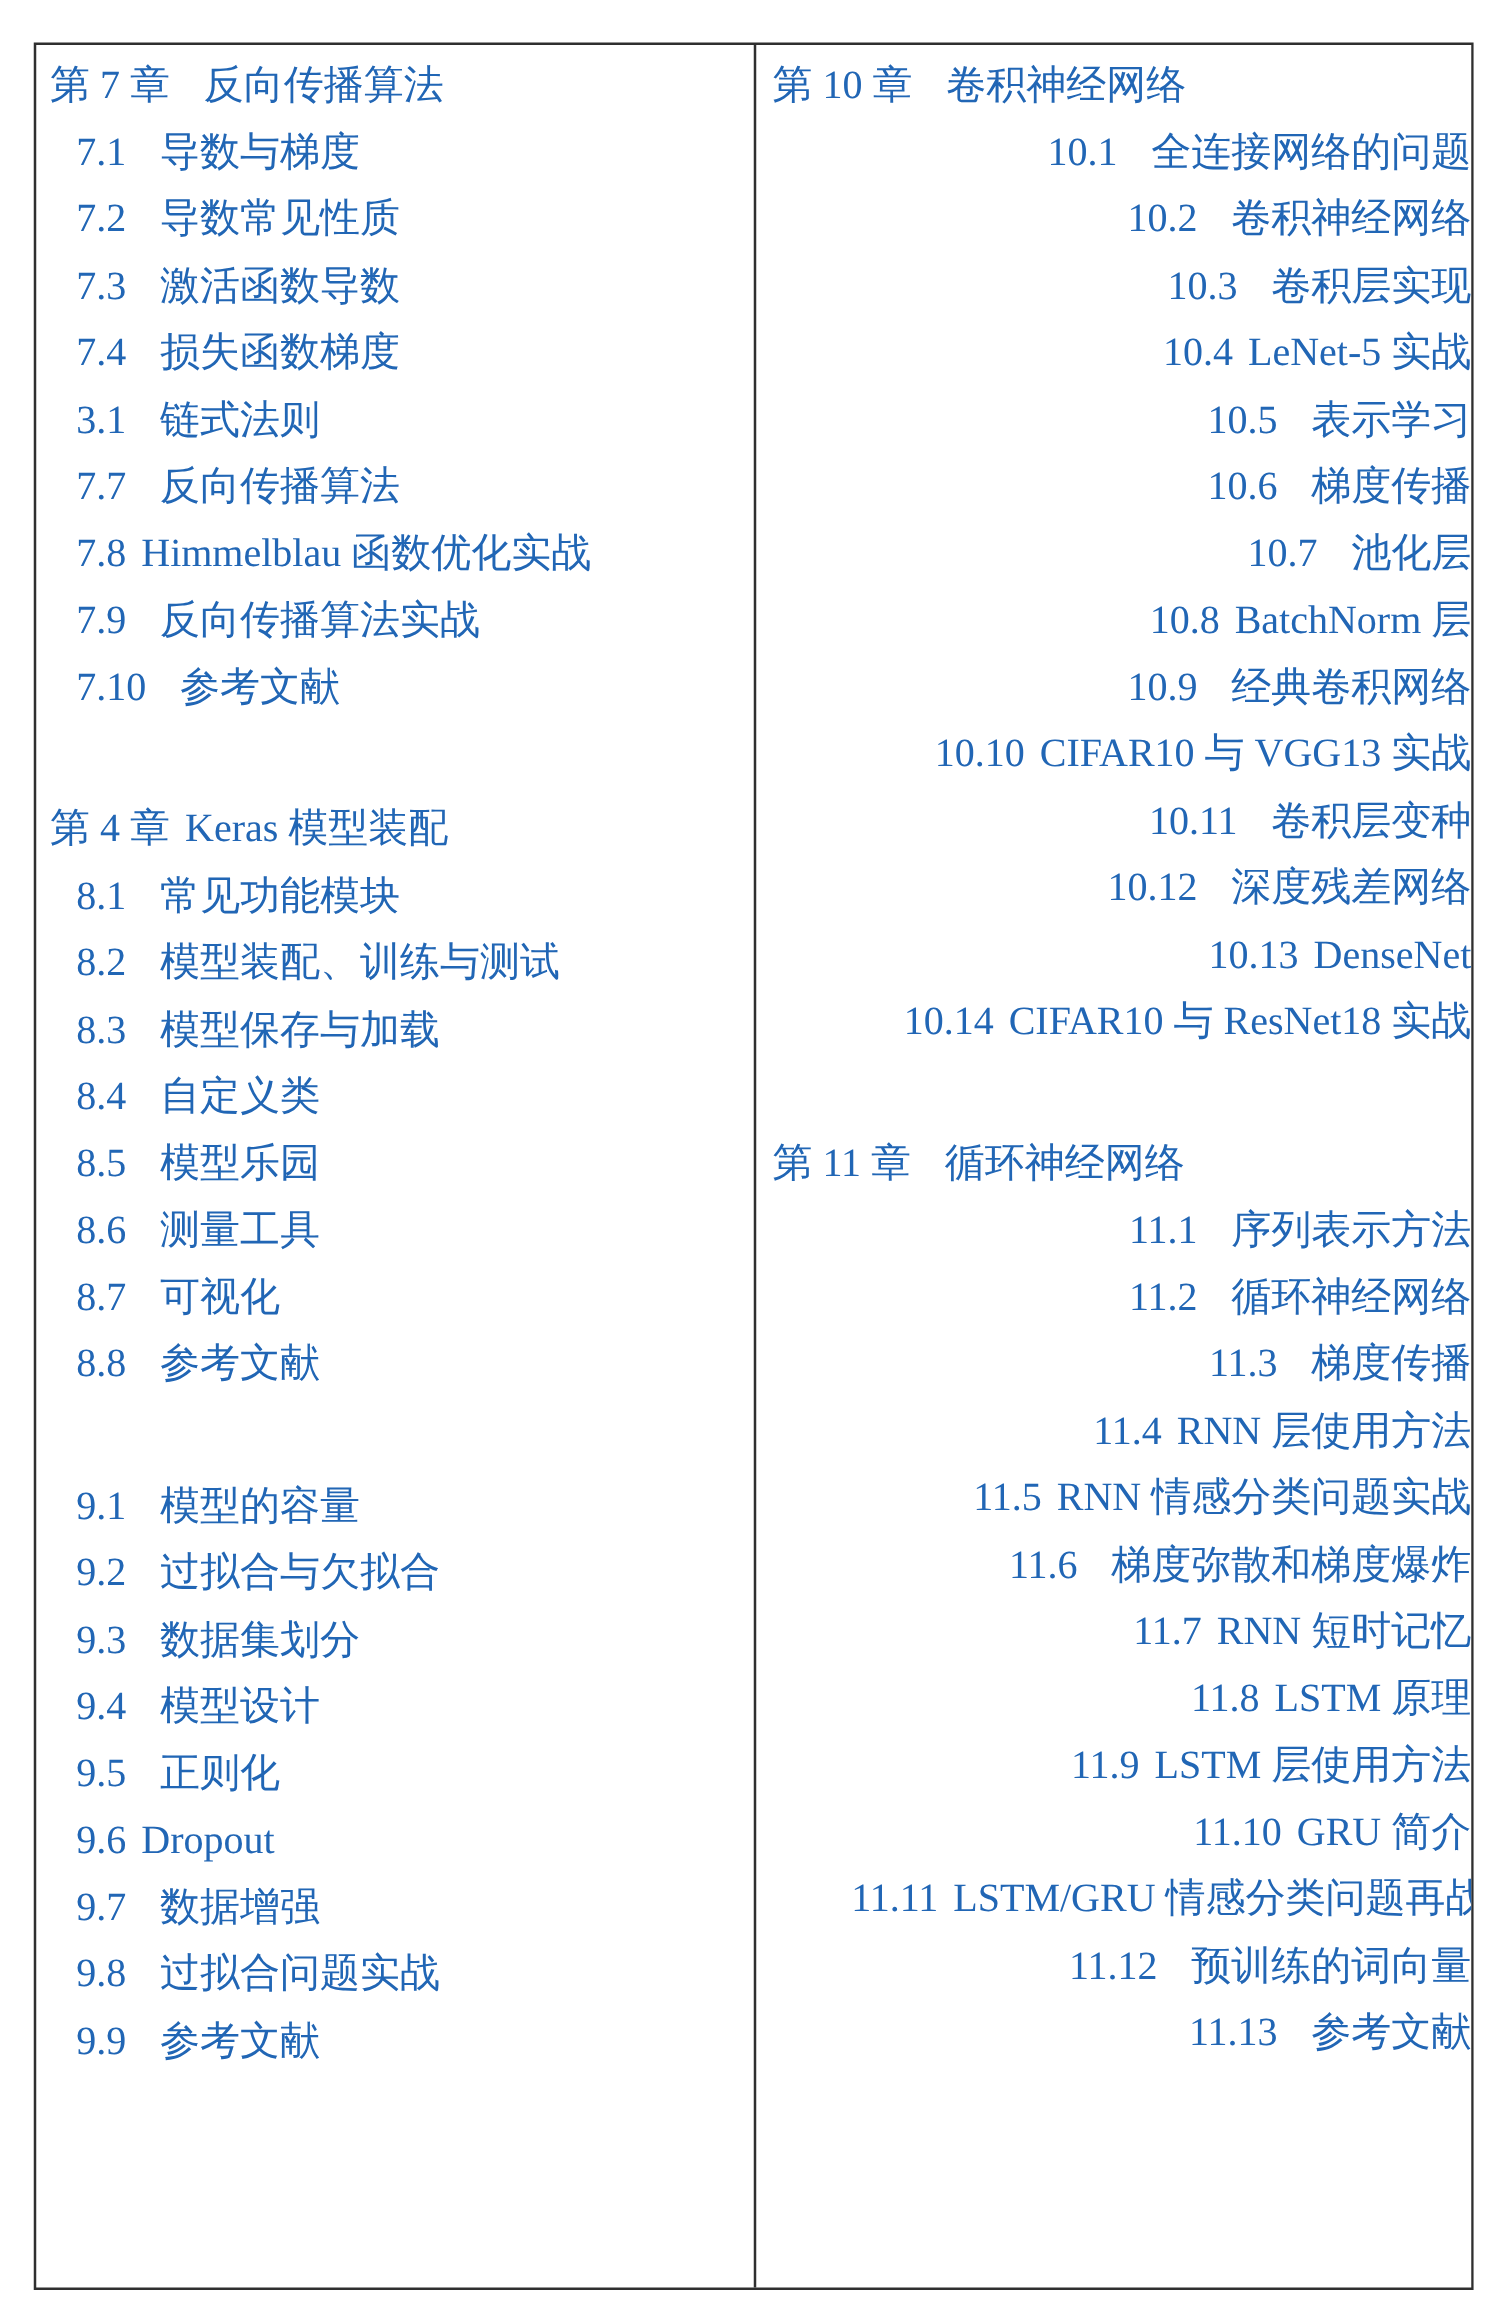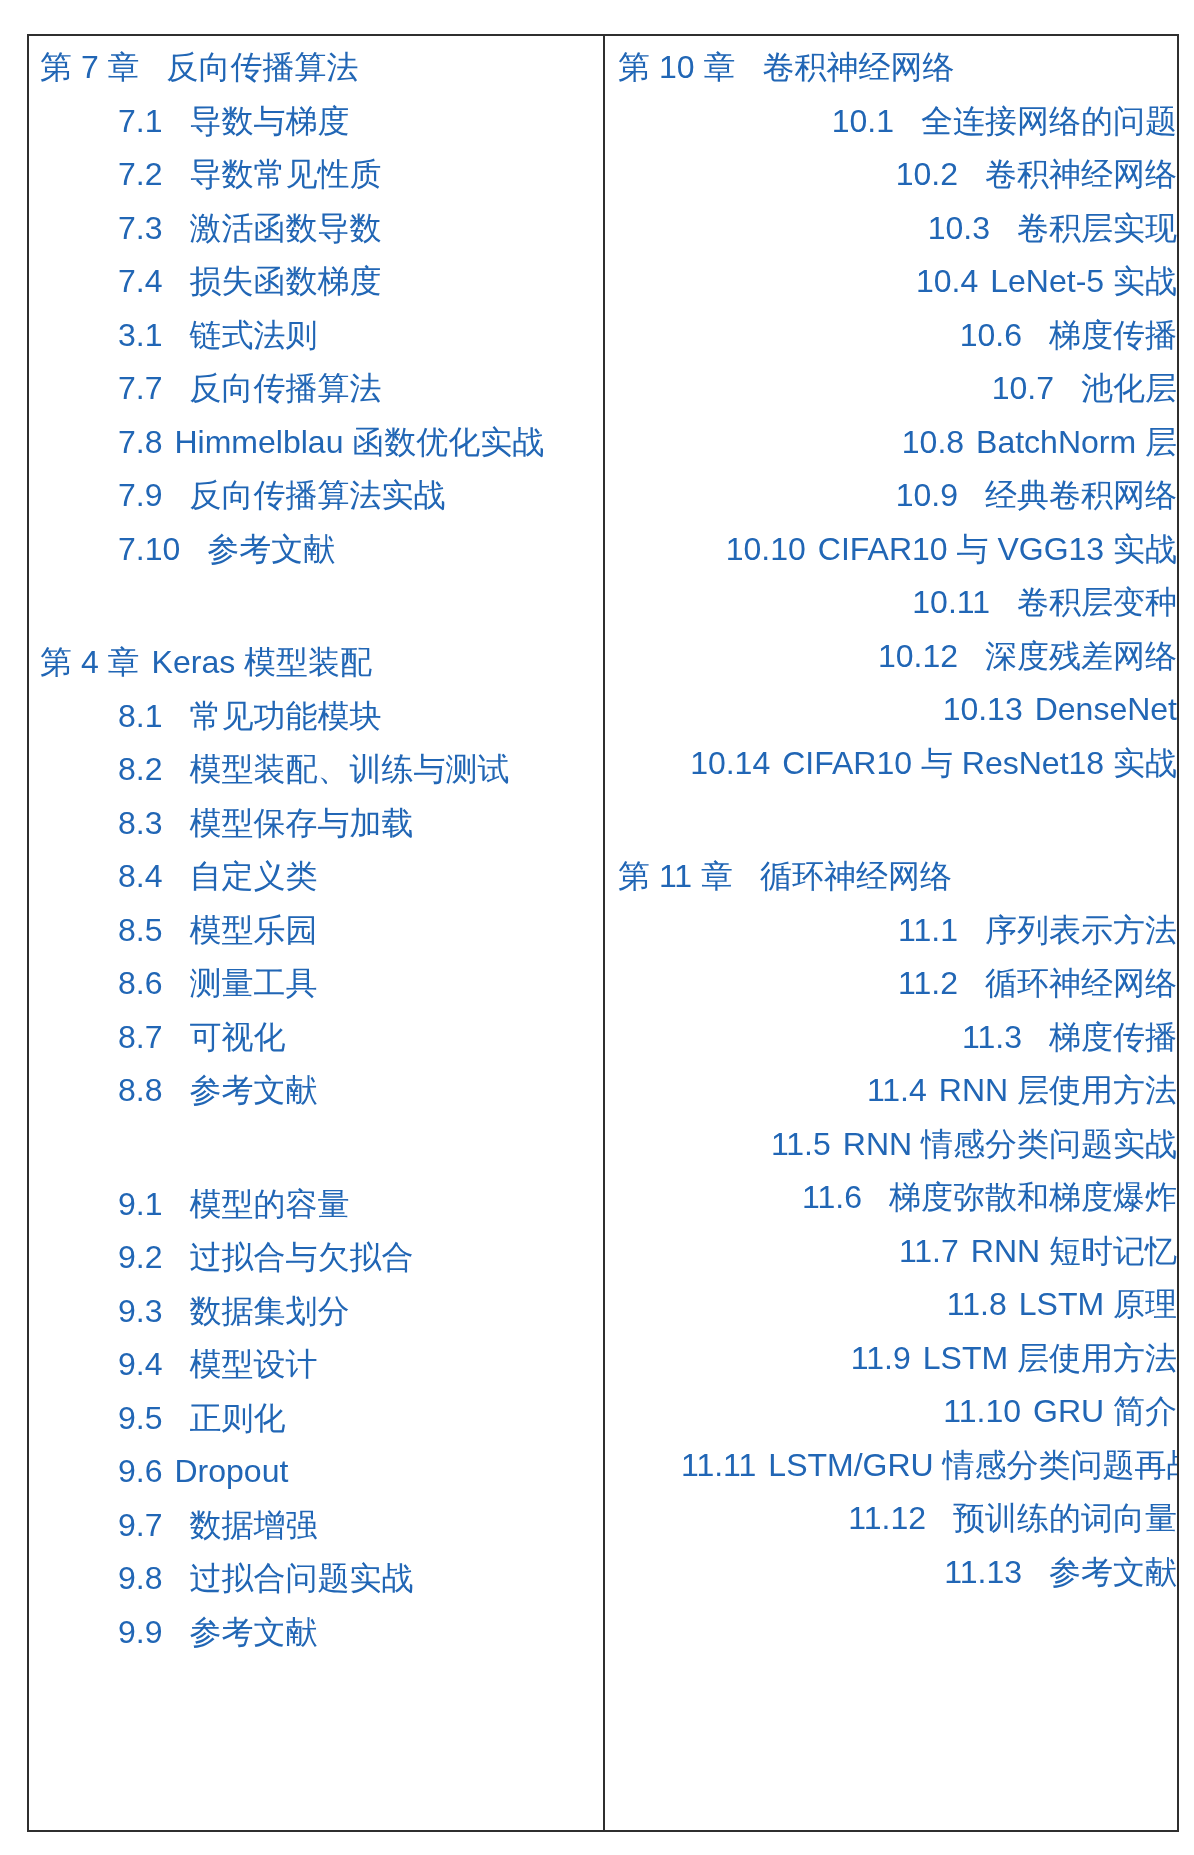--- a/index.html
+++ b/index.html
@@ -5,21 +5,21 @@
   html, body {
     margin: 0;
     padding: 0;
     background: #ffffff;
   }
   .page {
     position: relative;
     width: 1179px;
     height: 1855px;
     background: var(--page-bg, #ffffff);
-    font-family: Liberation Sans, sans-serif;
+    font-family: Liberation Serif, serif;
     overflow: hidden;
   }
   .toc-box {
     position: absolute;
     left: 27px;
     top: 34px;
     width: 1152px;
     height: 1798px;
     box-sizing: border-box;
     border: 2px solid var(--rule-color, #2f2f2f);
@@ -41,21 +41,21 @@
   .chapter:first-child {
     margin-top: 0;
   }
   .line {
     font-size: 32px;
     line-height: 53.5px;
     color: var(--toc-text, #2166b5);
     white-space: nowrap;
   }
   .chapter-heading { padding-left: 11px; }
-  .section         { padding-left: 89px; }
+  .section         { padding-left: 32px; }
   .col-right .chapter-heading { padding-left: 13px; }
   .col-right .section         { padding-left: 76px; text-align: right; }
   .num.gap-wide   { margin-right: 27px; }
   .num.gap-narrow { margin-right: 12px; }
 </style>
 </head>
 <body>
 
 <div class="page">
   <div class="toc-box">
@@ -162,20 +162,23 @@
           <div class="line section">
     <span class="num gap-wide">10.2</span><span class="title">卷积神经网络</span>
   </div>
           <div class="line section">
     <span class="num gap-wide">10.3</span><span class="title">卷积层实现</span>
   </div>
           <div class="line section">
     <span class="num gap-narrow">10.4</span><span class="title">LeNet-5 实战</span>
   </div>
           <div class="line section">
+    <span class="num gap-wide">10.5</span><span class="title">表示学习</span>
+  </div>
+          <div class="line section">
     <span class="num gap-wide">10.6</span><span class="title">梯度传播</span>
   </div>
           <div class="line section">
     <span class="num gap-wide">10.7</span><span class="title">池化层</span>
   </div>
           <div class="line section">
     <span class="num gap-narrow">10.8</span><span class="title">BatchNorm 层</span>
   </div>
           <div class="line section">
     <span class="num gap-wide">10.9</span><span class="title">经典卷积网络</span>

